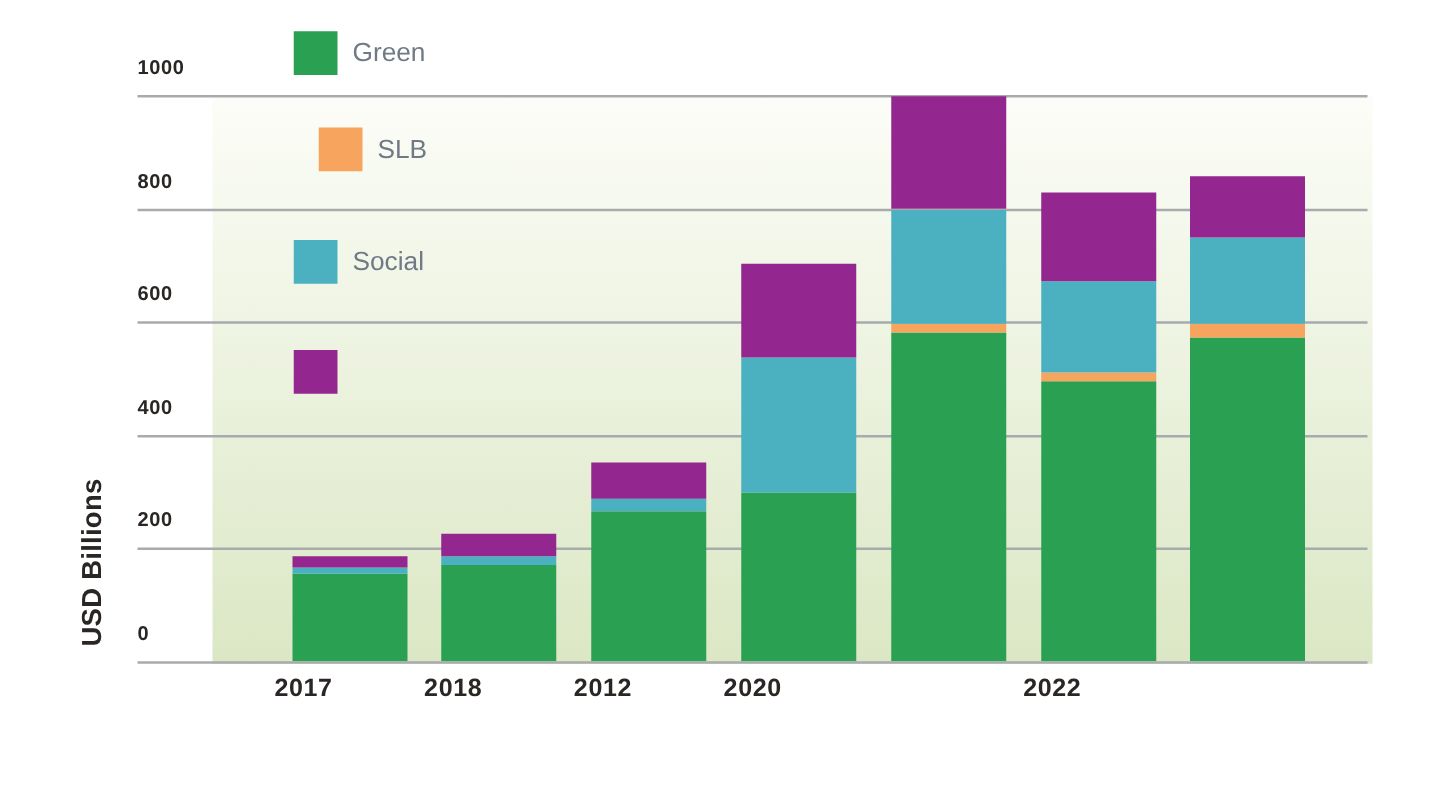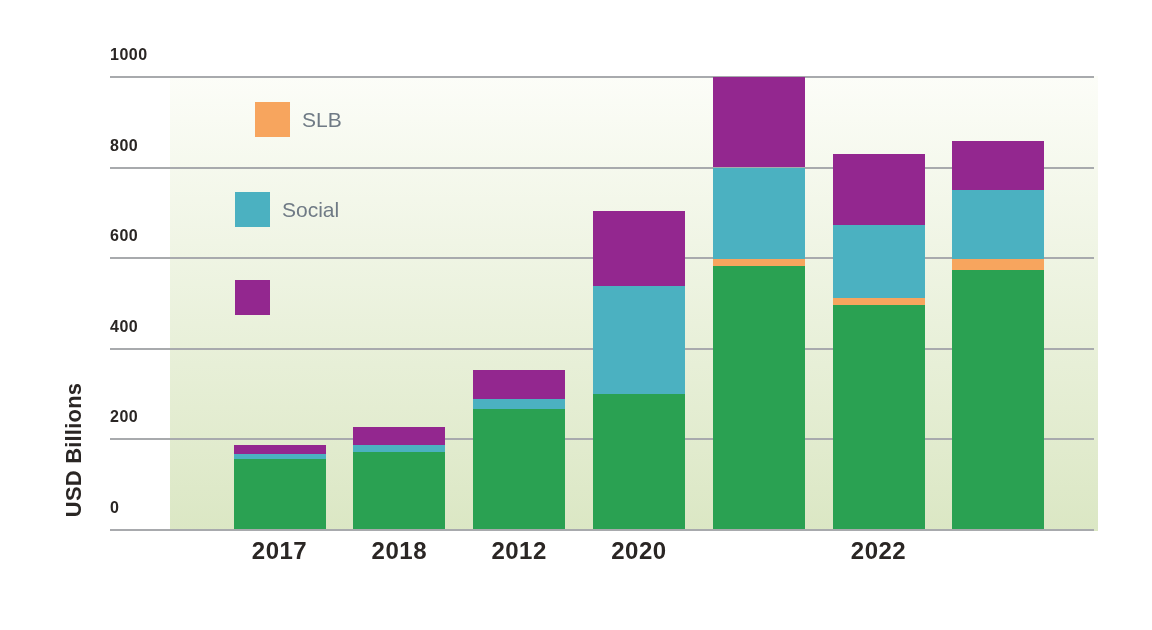--- a/index.html
+++ b/index.html
@@ -15,22 +15,22 @@
   }
   #plot{position:absolute;left:0;top:0;width:1152px;height:630px;}
   .plot-bg{position:absolute;}
   .gridline{position:absolute;height:2px;}
   .bar-seg{position:absolute;}
   .ytick{
     position:absolute;font-size:16px;font-weight:bold;line-height:26px;
     color:var(--axis-text,#2a2624);letter-spacing:0.5px;
   }
   .xtick{
-    position:absolute;font-size:24px;font-weight:bold;line-height:26px;
-    color:var(--axis-text,#2a2624);text-align:center;letter-spacing:0.5px;
+    position:absolute;font-size:20px;font-weight:bold;line-height:26px;
+    color:var(--axis-text,#2a2624);letter-spacing:0.5px;
   }
   #legend{position:absolute;left:0;top:0;width:1152px;height:630px;pointer-events:none;}
   .legend-item{position:absolute;display:flex;align-items:center;height:35px;}
   .legend-swatch{width:35px;height:35px;flex:0 0 35px;}
   .legend-label{
     margin-left:12px;font-size:21px;line-height:35px;
     color:var(--legend-text,#6f7a85);white-space:nowrap;
   }
 </style>
 </head>
@@ -76,20 +76,24 @@
       <div class="bar-seg" style="left: 832.5px; top: 225.49px; width: 92px; height: 72.48px; background: rgb(75, 177, 193);"></div>
       <div class="bar-seg" style="left: 832.5px; top: 153.916px; width: 92px; height: 71.574px; background: rgb(147, 39, 143);"></div>
       <div class="xtick" style="left: 818.5px; top: 538px; width: 120px;">2022</div>
       <div class="bar-seg" style="left: 952.3px; top: 269.884px; width: 92px; height: 259.116px; background: rgb(42, 161, 82);"></div>
       <div class="bar-seg" style="left: 952.3px; top: 258.559px; width: 92px; height: 11.325px; background: rgb(247, 165, 94);"></div>
       <div class="bar-seg" style="left: 952.3px; top: 190.156px; width: 92px; height: 68.403px; background: rgb(75, 177, 193);"></div>
       <div class="bar-seg" style="left: 952.3px; top: 141.232px; width: 92px; height: 48.924px; background: rgb(147, 39, 143);"></div>
       <div class="gridline" style="left: 110px; top: 529px; width: 984px; background: rgb(168, 170, 173);"></div>
     </div>
   <div id="legend">
+      <div class="legend-item" style="left: 235px; top: 25px;">
+        <div class="legend-swatch" style="background: rgb(42, 161, 82);"></div>
+        <div class="legend-label">Green</div>
+      </div>
       <div class="legend-item" style="left: 235px; top: 102px; margin-left: 20px;">
         <div class="legend-swatch" style="background: rgb(247, 165, 94);"></div>
         <div class="legend-label">SLB</div>
       </div>
       <div class="legend-item" style="left: 235px; top: 192px;">
         <div class="legend-swatch" style="background: rgb(75, 177, 193);"></div>
         <div class="legend-label">Social</div>
       </div>
       <div class="legend-item" style="left: 235px; top: 280px;">
         <div class="legend-swatch" style="background: rgb(147, 39, 143);"></div>

